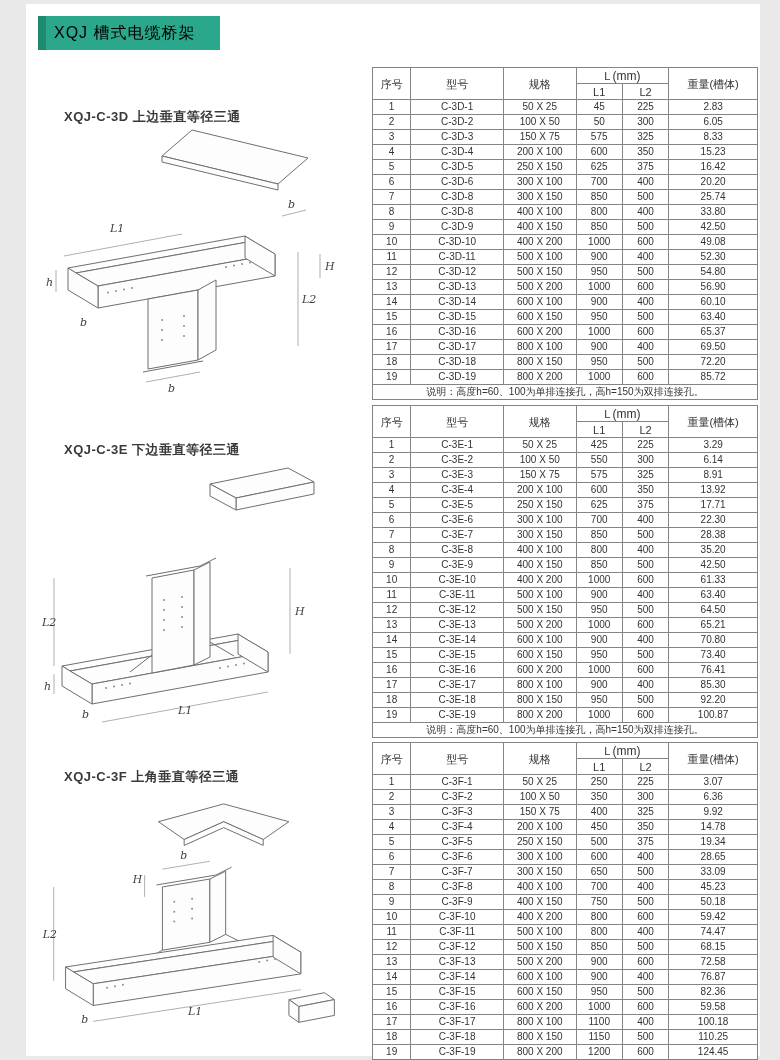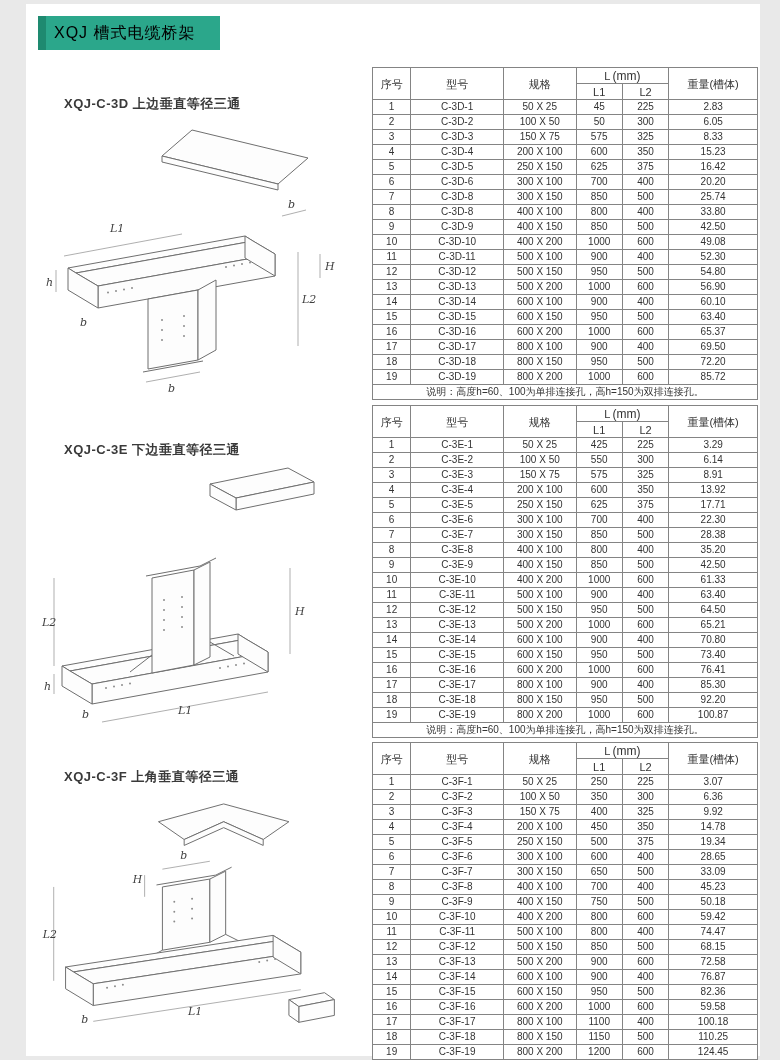--- a/index.html
+++ b/index.html
@@ -2,21 +2,21 @@
 <html><head>
 <meta charset="utf-8">
 <style>
   html,body{margin:0;padding:0;}
   body{width:780px;height:1060px;background:#e9e9e9;font-family:"Liberation Sans","DejaVu Sans",sans-serif;}
   .page{position:relative;width:780px;height:1060px;overflow:hidden;}
   .sheet{position:absolute;left:26px;top:4px;width:734px;height:1052px;background:#ffffff;}
   .ribbon{position:absolute;left:38px;top:16px;height:34px;line-height:34px;padding:0 24px 0 16px;background:#2ba78b;color:#000000;font-size:16px;letter-spacing:1px;}
   .ribbon-accent{position:absolute;left:0;top:0;width:8px;height:34px;background:#1e8a70;display:block;}
   .sec-heading{position:absolute;left:64px;font-size:13px;font-weight:bold;color:#3a3a3a;letter-spacing:.5px;}
-  .h1{top:95px;text-align:center;}.h2{top:441px;}.h3{top:768px;}
+  .h1{top:108px;text-align:center;}.h2{top:441px;}.h3{top:768px;}
   .drawing{position:absolute;left:40px;width:315px;}
   .d1{top:120px;height:305px;}
   .d2{top:460px;height:300px;}
   .d3{top:798px;height:252px;}
   .drawing svg{width:100%;height:100%;display:block;}
   .spec-table{position:absolute;left:372px;width:386px;border-collapse:collapse;background:#fff;color:#333;table-layout:fixed;margin-top:17px;}
   .t1{top:50px;}.t2{top:388px;}.t3{top:725px;}
   .spec-table th,.spec-table td{border:1px solid #848484;text-align:center;font-weight:normal;font-size:10px;height:14px;line-height:12px;padding:0 2px;overflow:hidden;white-space:nowrap;}
   .spec-table thead th{font-size:11px;height:15px;}
   .l-label{font-size:11px;}

